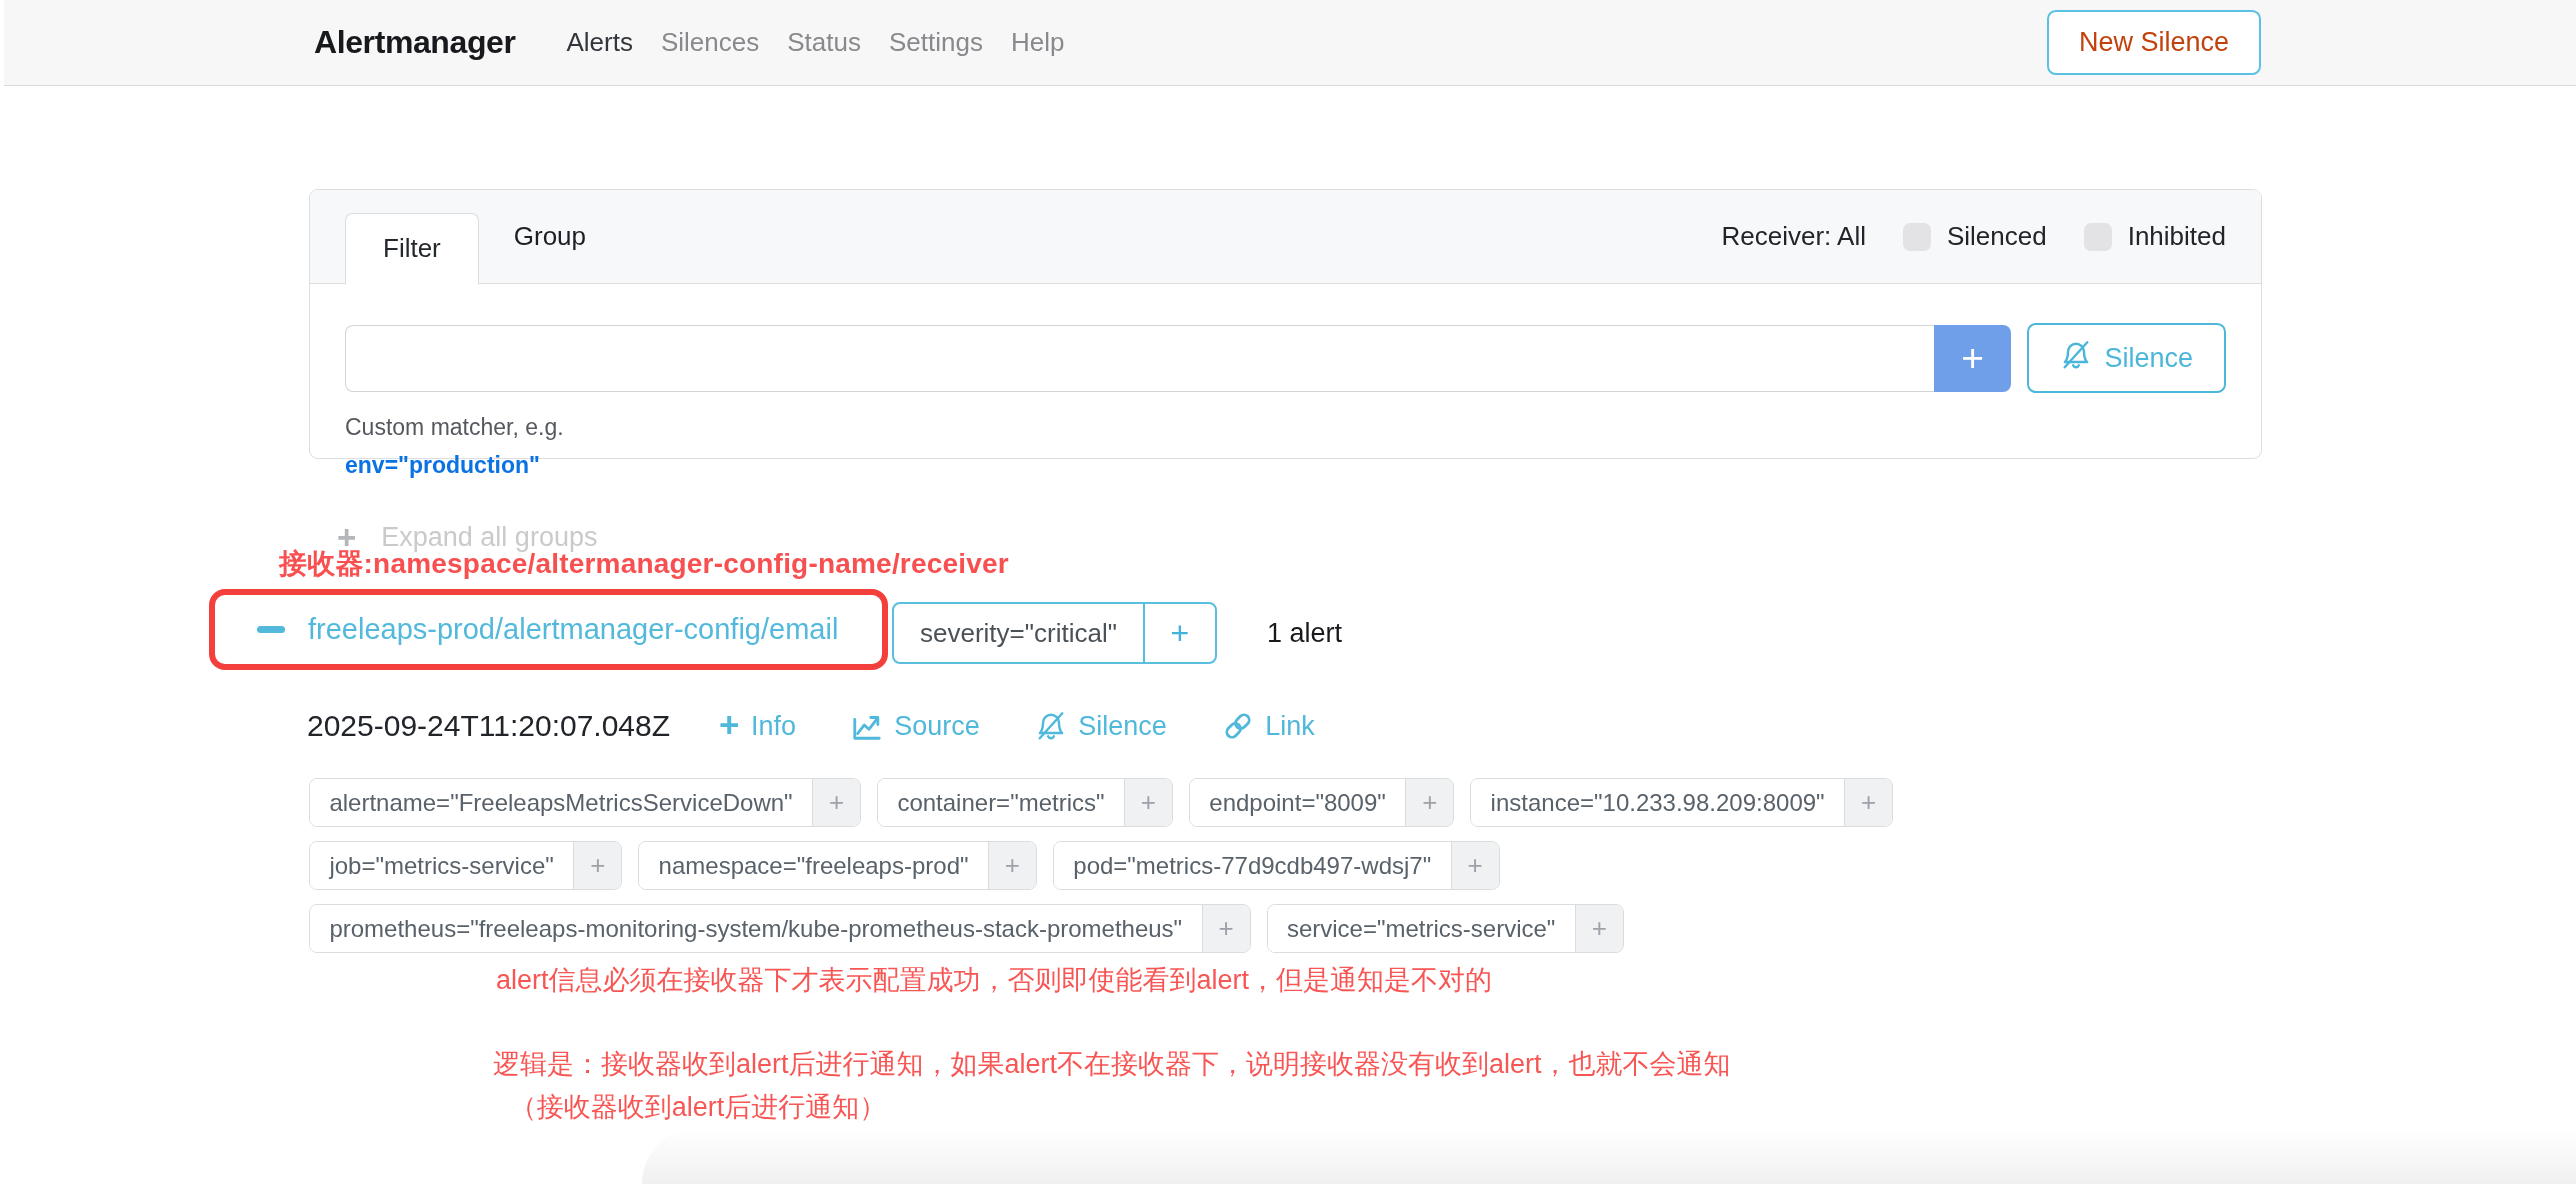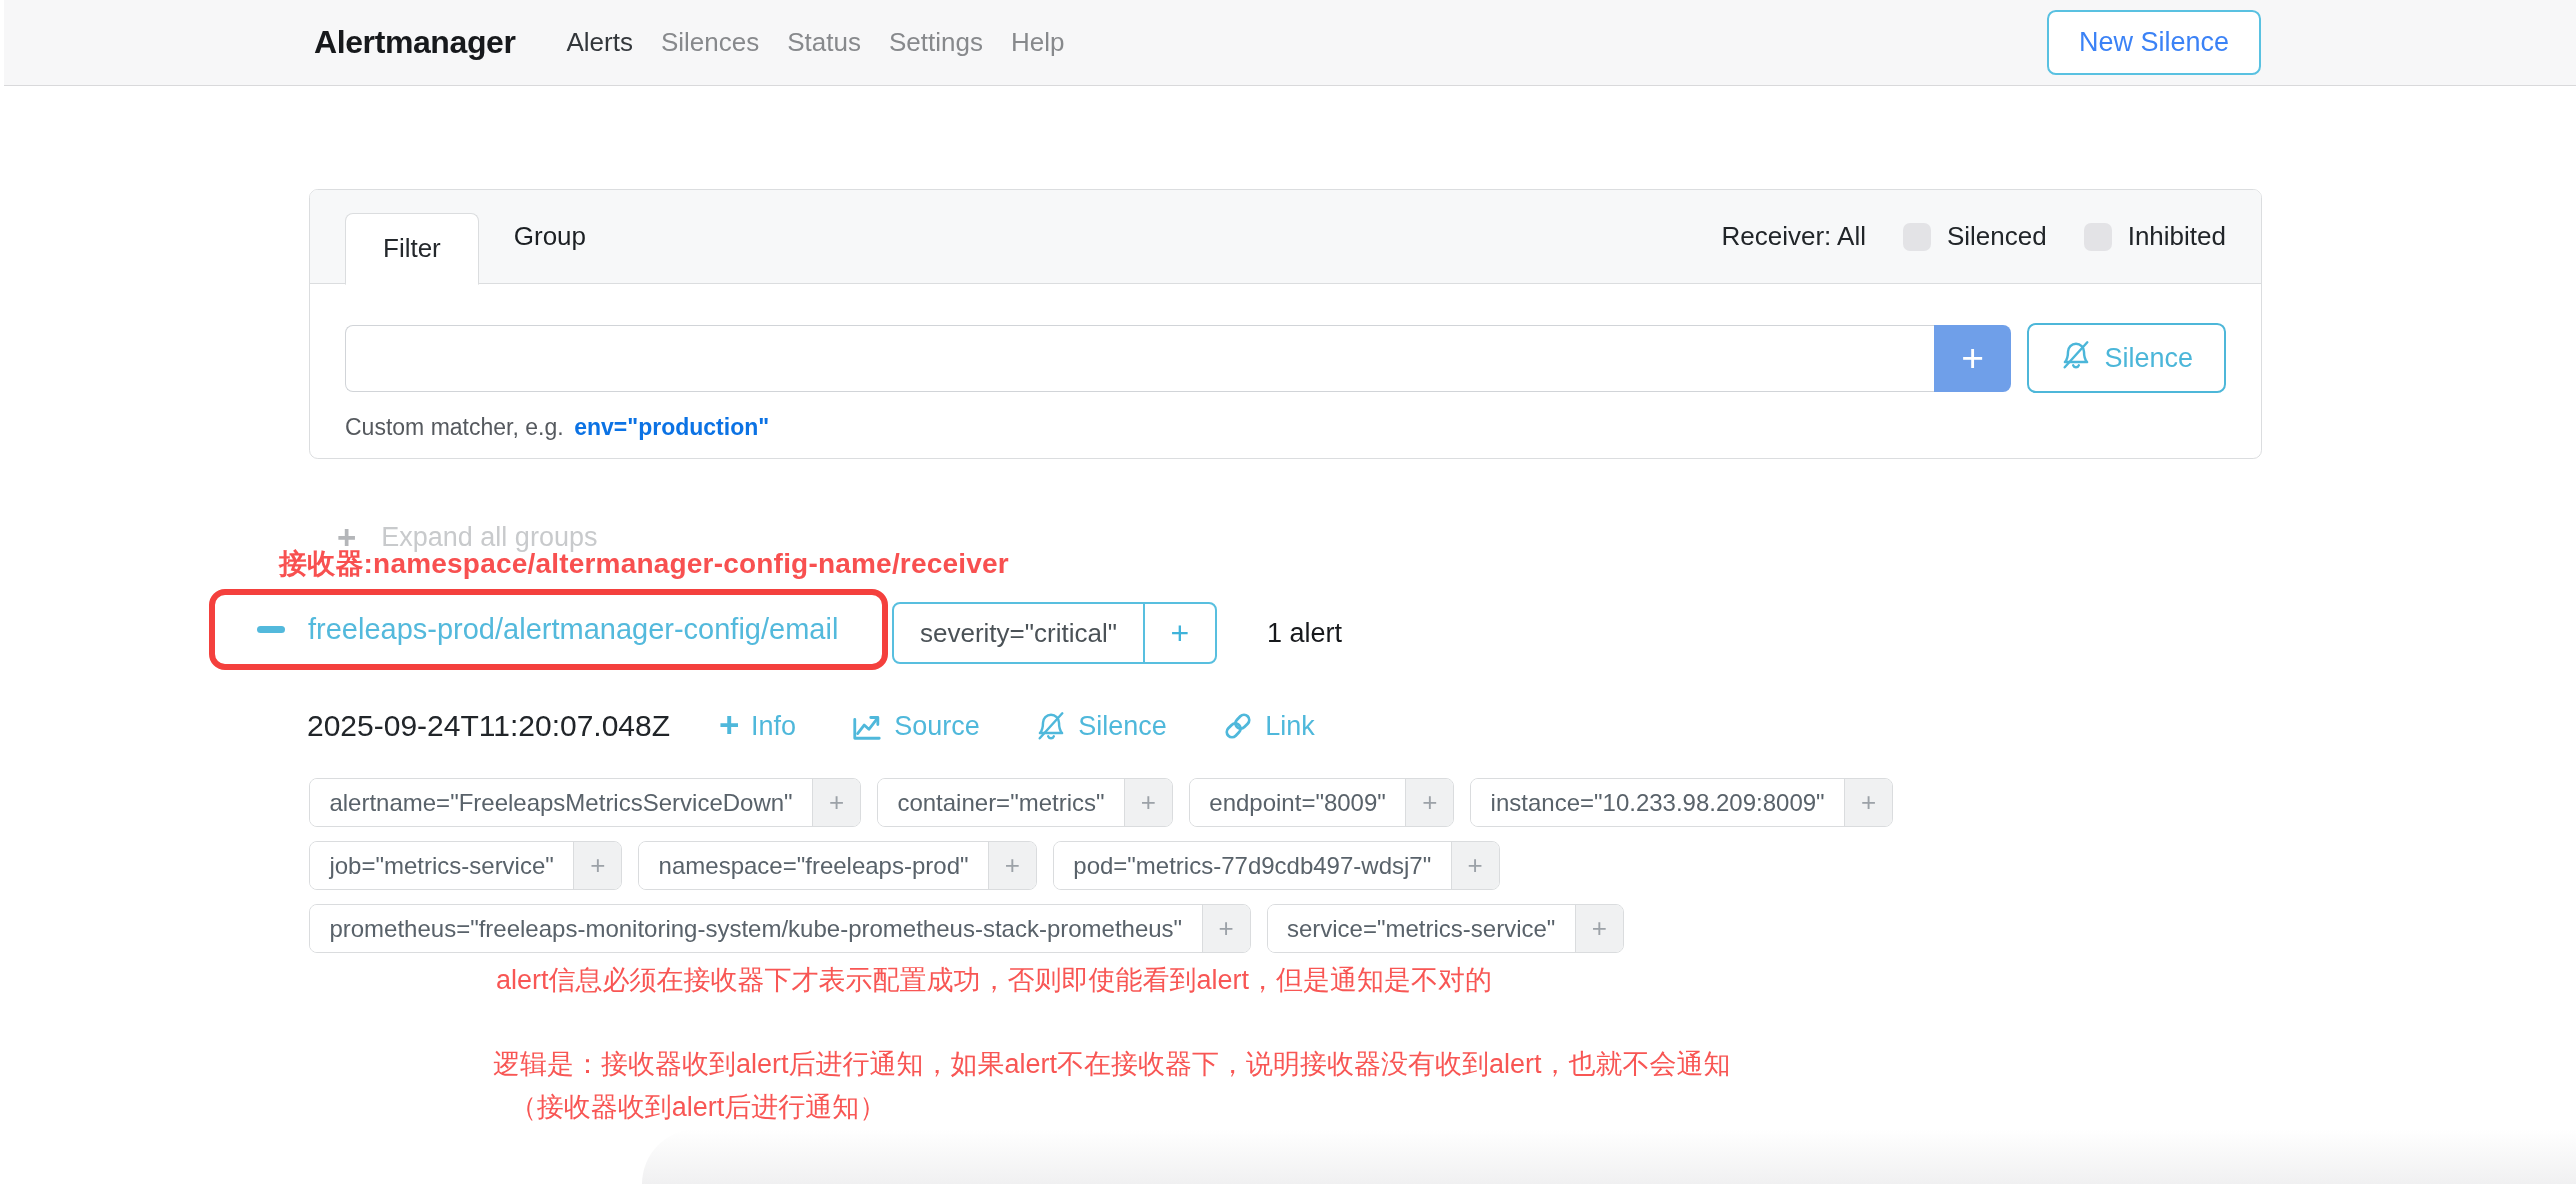--- a/index.html
+++ b/index.html
@@ -15,21 +15,21 @@
     background:#f7f7f8; border-bottom:1.8px solid #d9d9db;
     display:flex; align-items:center; padding:0 315px 0 310px;
   }
   .brand { font-size:32px; font-weight:700; color:#17191c; letter-spacing:-0.4px; }
   .nav-links { display:flex; gap:28px; margin-left:51px; }
   .nav-link { font-size:26px; color:#87898c; cursor:pointer; }
   .nav-link.active { color:#33373b; }
   .btn-new-silence {
     margin-left:auto; height:65px; padding:0 30px;
     border:2.6px solid #59c1e1; border-radius:8.8px; background:#fff;
-    color:#3b82f6; font-size:27px; display:flex; align-items:center; cursor:pointer;
+    color:#c2410c; font-size:27px; display:flex; align-items:center; cursor:pointer;
   }
 
   
   .card {
     position:absolute; left:309px; top:189px; width:1953px; height:270px;
     border:1.8px solid #dbdddf; border-radius:8.8px; background:#fff;
   }
   .card-header {
     height:94px; background:#f7f8f9; border-bottom:1.8px solid #dbdddf;
     border-radius:7px 7px 0 0; display:flex; padding:0 35px;
@@ -57,21 +57,21 @@
   .btn-add {
     width:77px; height:67px; background:#6f9fe9; border:none;
     border-radius:0 8px 8px 0; color:#fff; font-size:39px; font-weight:400;
     display:flex; align-items:center; justify-content:center; cursor:pointer;
   }
   .btn-silence-top {
     margin-left:16px; width:199px; height:70px; background:#fff;
     border:2.6px solid #4db7d9; border-radius:8.8px; color:#4bb6d9;
     font-size:27px; display:flex; align-items:center; justify-content:center; gap:12.3px; cursor:pointer;
   }
-  .hint-row { margin-top:21px; font-size:23px; color:#55595e; display:flex; gap:10.6px; align-items:baseline; }
+  .hint-row { margin-top:21px; font-size:23px; color:#55595e; display:flex; gap:10.6px; align-items:baseline;flex-direction:column; }
   .hint-link { color:#0b72e4; font-weight:700; cursor:pointer; }
 
   
   .expand-row {
     position:absolute; left:337px; top:521px; display:flex; align-items:center; gap:25px;
     color:#c8cacc; font-size:27px; cursor:pointer;
   }
   .expand-plus { color:#b4b6b9; font-size:33px; font-weight:700; line-height:1; }
 
   .annot-receiver {

